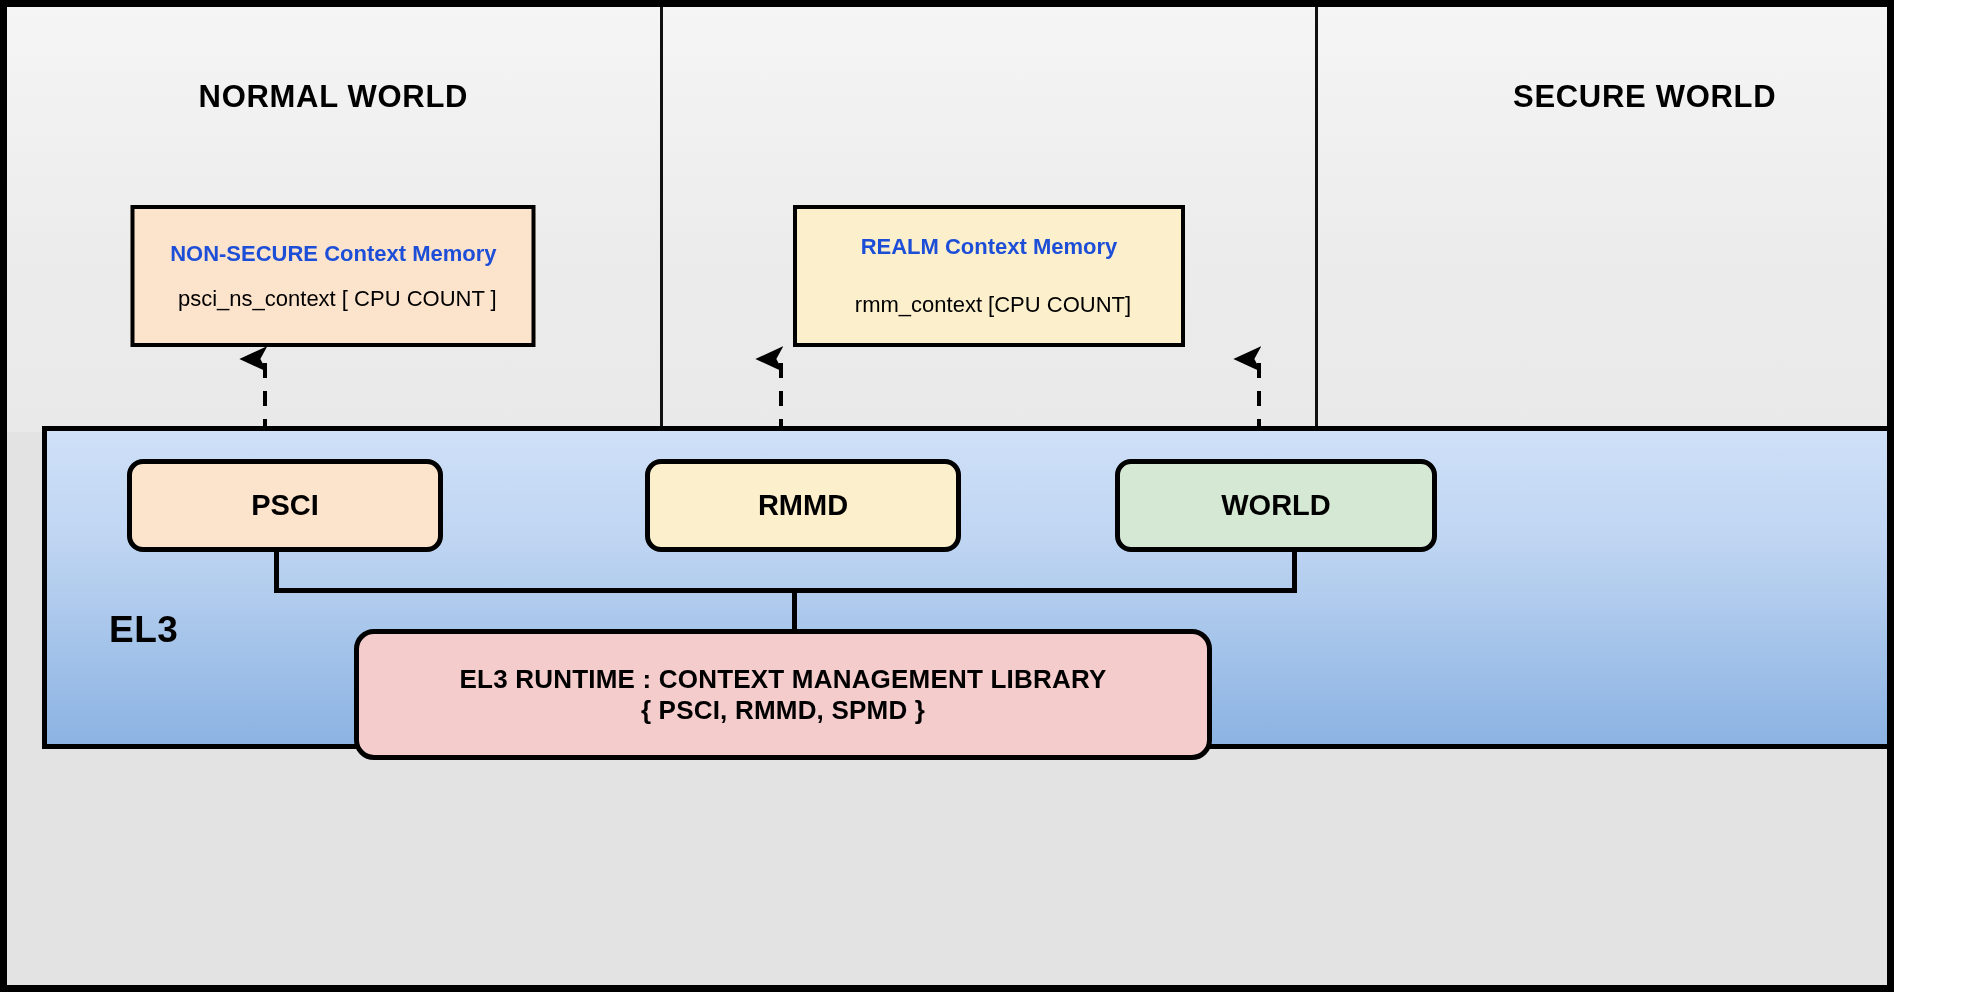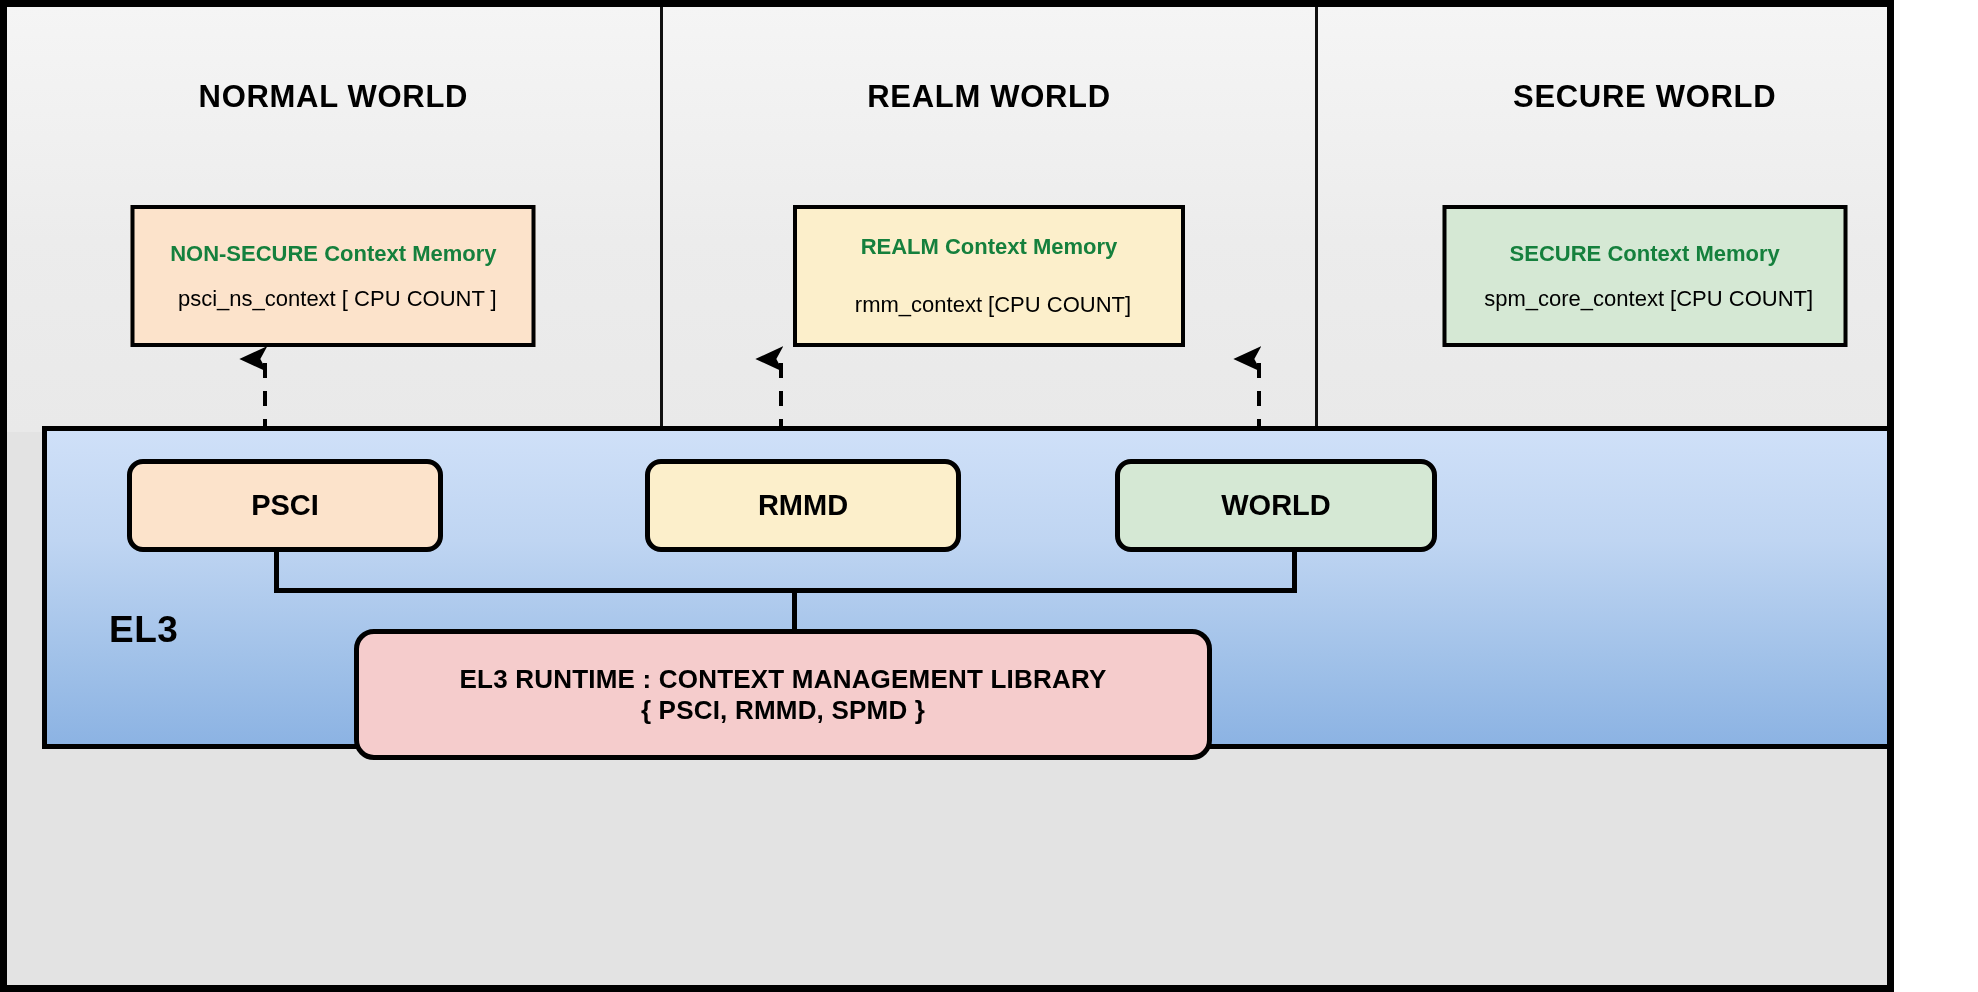--- a/index.html
+++ b/index.html
@@ -65,21 +65,21 @@
     align-items: center;
     justify-content: center;
     gap: 19px;
   }
   .ctx-box.ns  { background: #fce3cb; }
   .ctx-box.rlm { background: #fcefcb; width: 392px; gap: 32px; }
   .ctx-box.sec { background: #d5e8d4; width: 405px; }
   .ctx-title {
     font-size: 22px;
     font-weight: bold;
-    color: #15803d;
+    color: #1d4ed8;
     white-space: nowrap;
   }
   .ctx-sub {
     font-size: 22px;
     font-weight: normal;
     color: #000000;
     white-space: nowrap;
     margin-left: 8px;
   }
 
@@ -181,33 +181,28 @@
 
     <div class="world-col">
       <div class="world-title">NORMAL WORLD</div>
       <div class="ctx-box ns">
         <div class="ctx-title">NON-SECURE Context Memory</div>
         <div class="ctx-sub">psci_ns_context  [ CPU COUNT ]</div>
       </div>
     </div>
 
     <div class="world-col">
-      <div class="world-title">REALM WORLD</div>
       <div class="ctx-box rlm">
         <div class="ctx-title">REALM Context Memory</div>
         <div class="ctx-sub">rmm_context [CPU COUNT]</div>
       </div>
     </div>
 
     <div class="world-col">
       <div class="world-title">SECURE WORLD</div>
-      <div class="ctx-box sec">
-        <div class="ctx-title">SECURE Context Memory</div>
-        <div class="ctx-sub">spm_core_context  [CPU COUNT]</div>
-      </div>
     </div>
   </div>
 
   <svg class="dashed-arrow" style="left:258px; top:345px;" viewBox="0 0 30 145">
     <defs>
       <marker id="arrUp" viewBox="0 0 12 12" refX="6" refY="11" markerWidth="7" markerHeight="7" orient="auto-start-reverse">
         <path d="M 6 0 L 11.5 12 L 6 9 L 0.5 12 Z" fill="#000"></path>
       </marker>
     </defs>
     <line x1="15" y1="138" x2="15" y2="7" stroke="#000" stroke-width="4" stroke-dasharray="15,13" marker-start="url(#arrUp)" marker-end="url(#arrUp)"></line>

